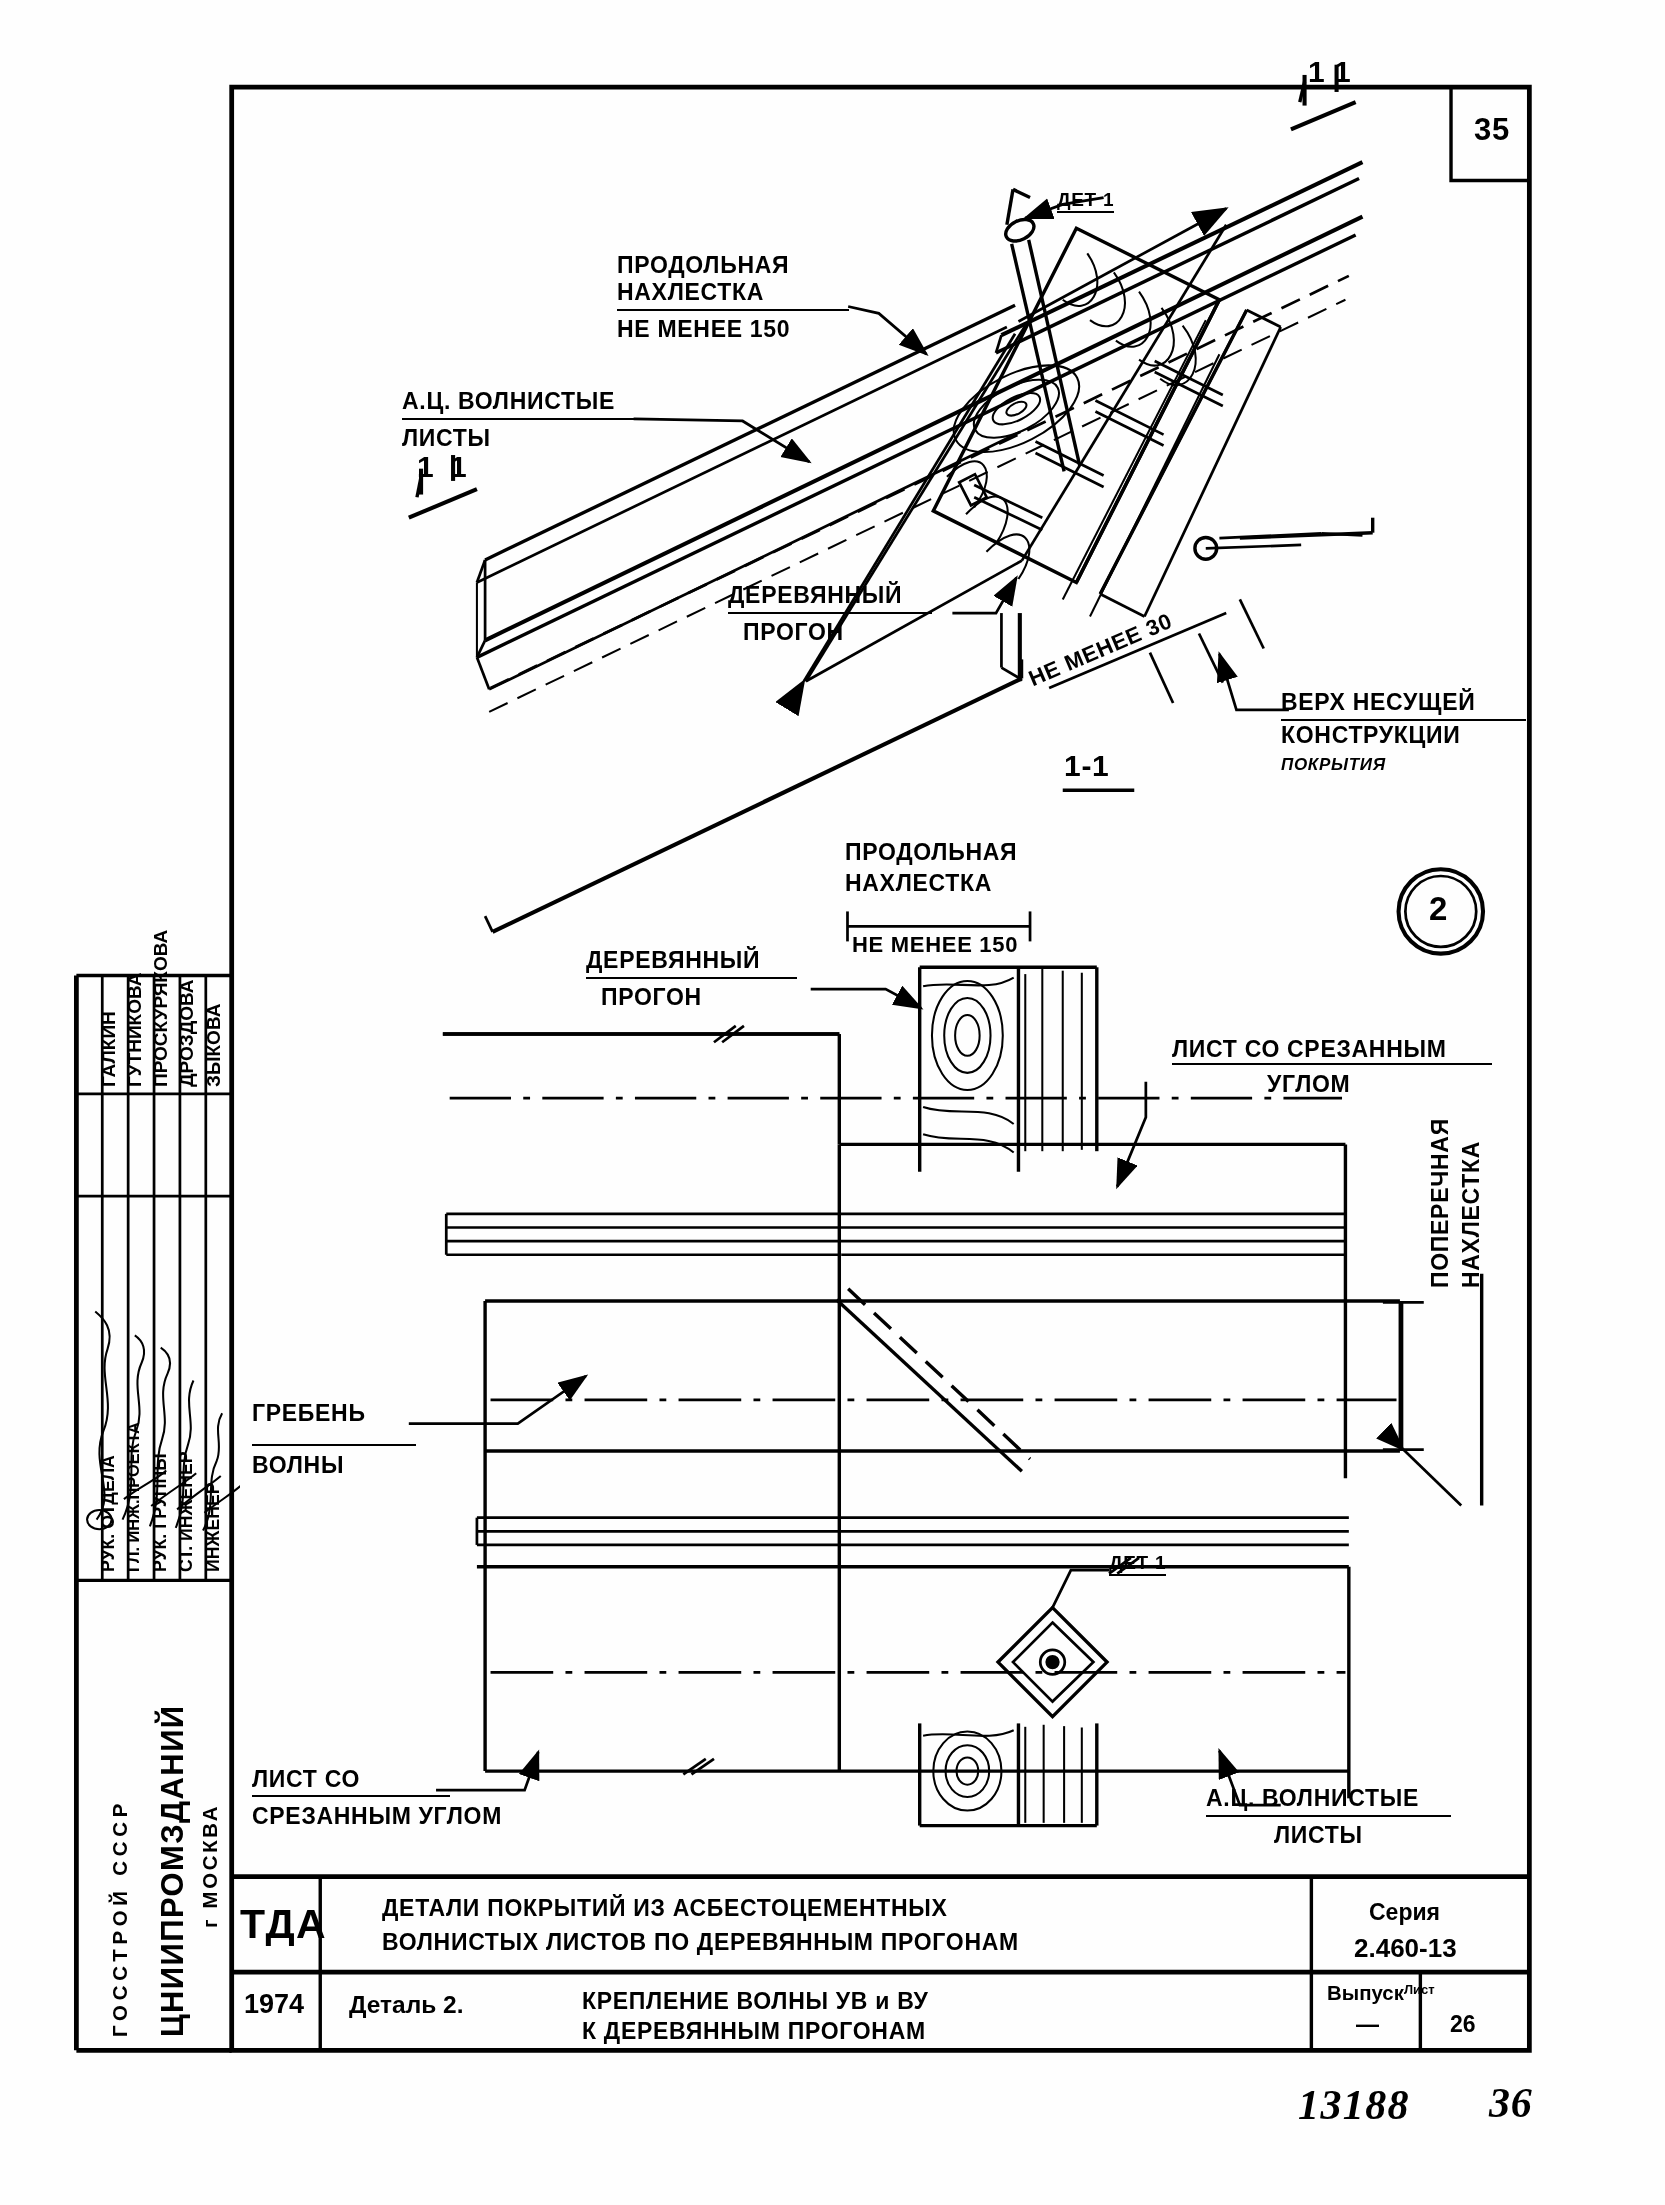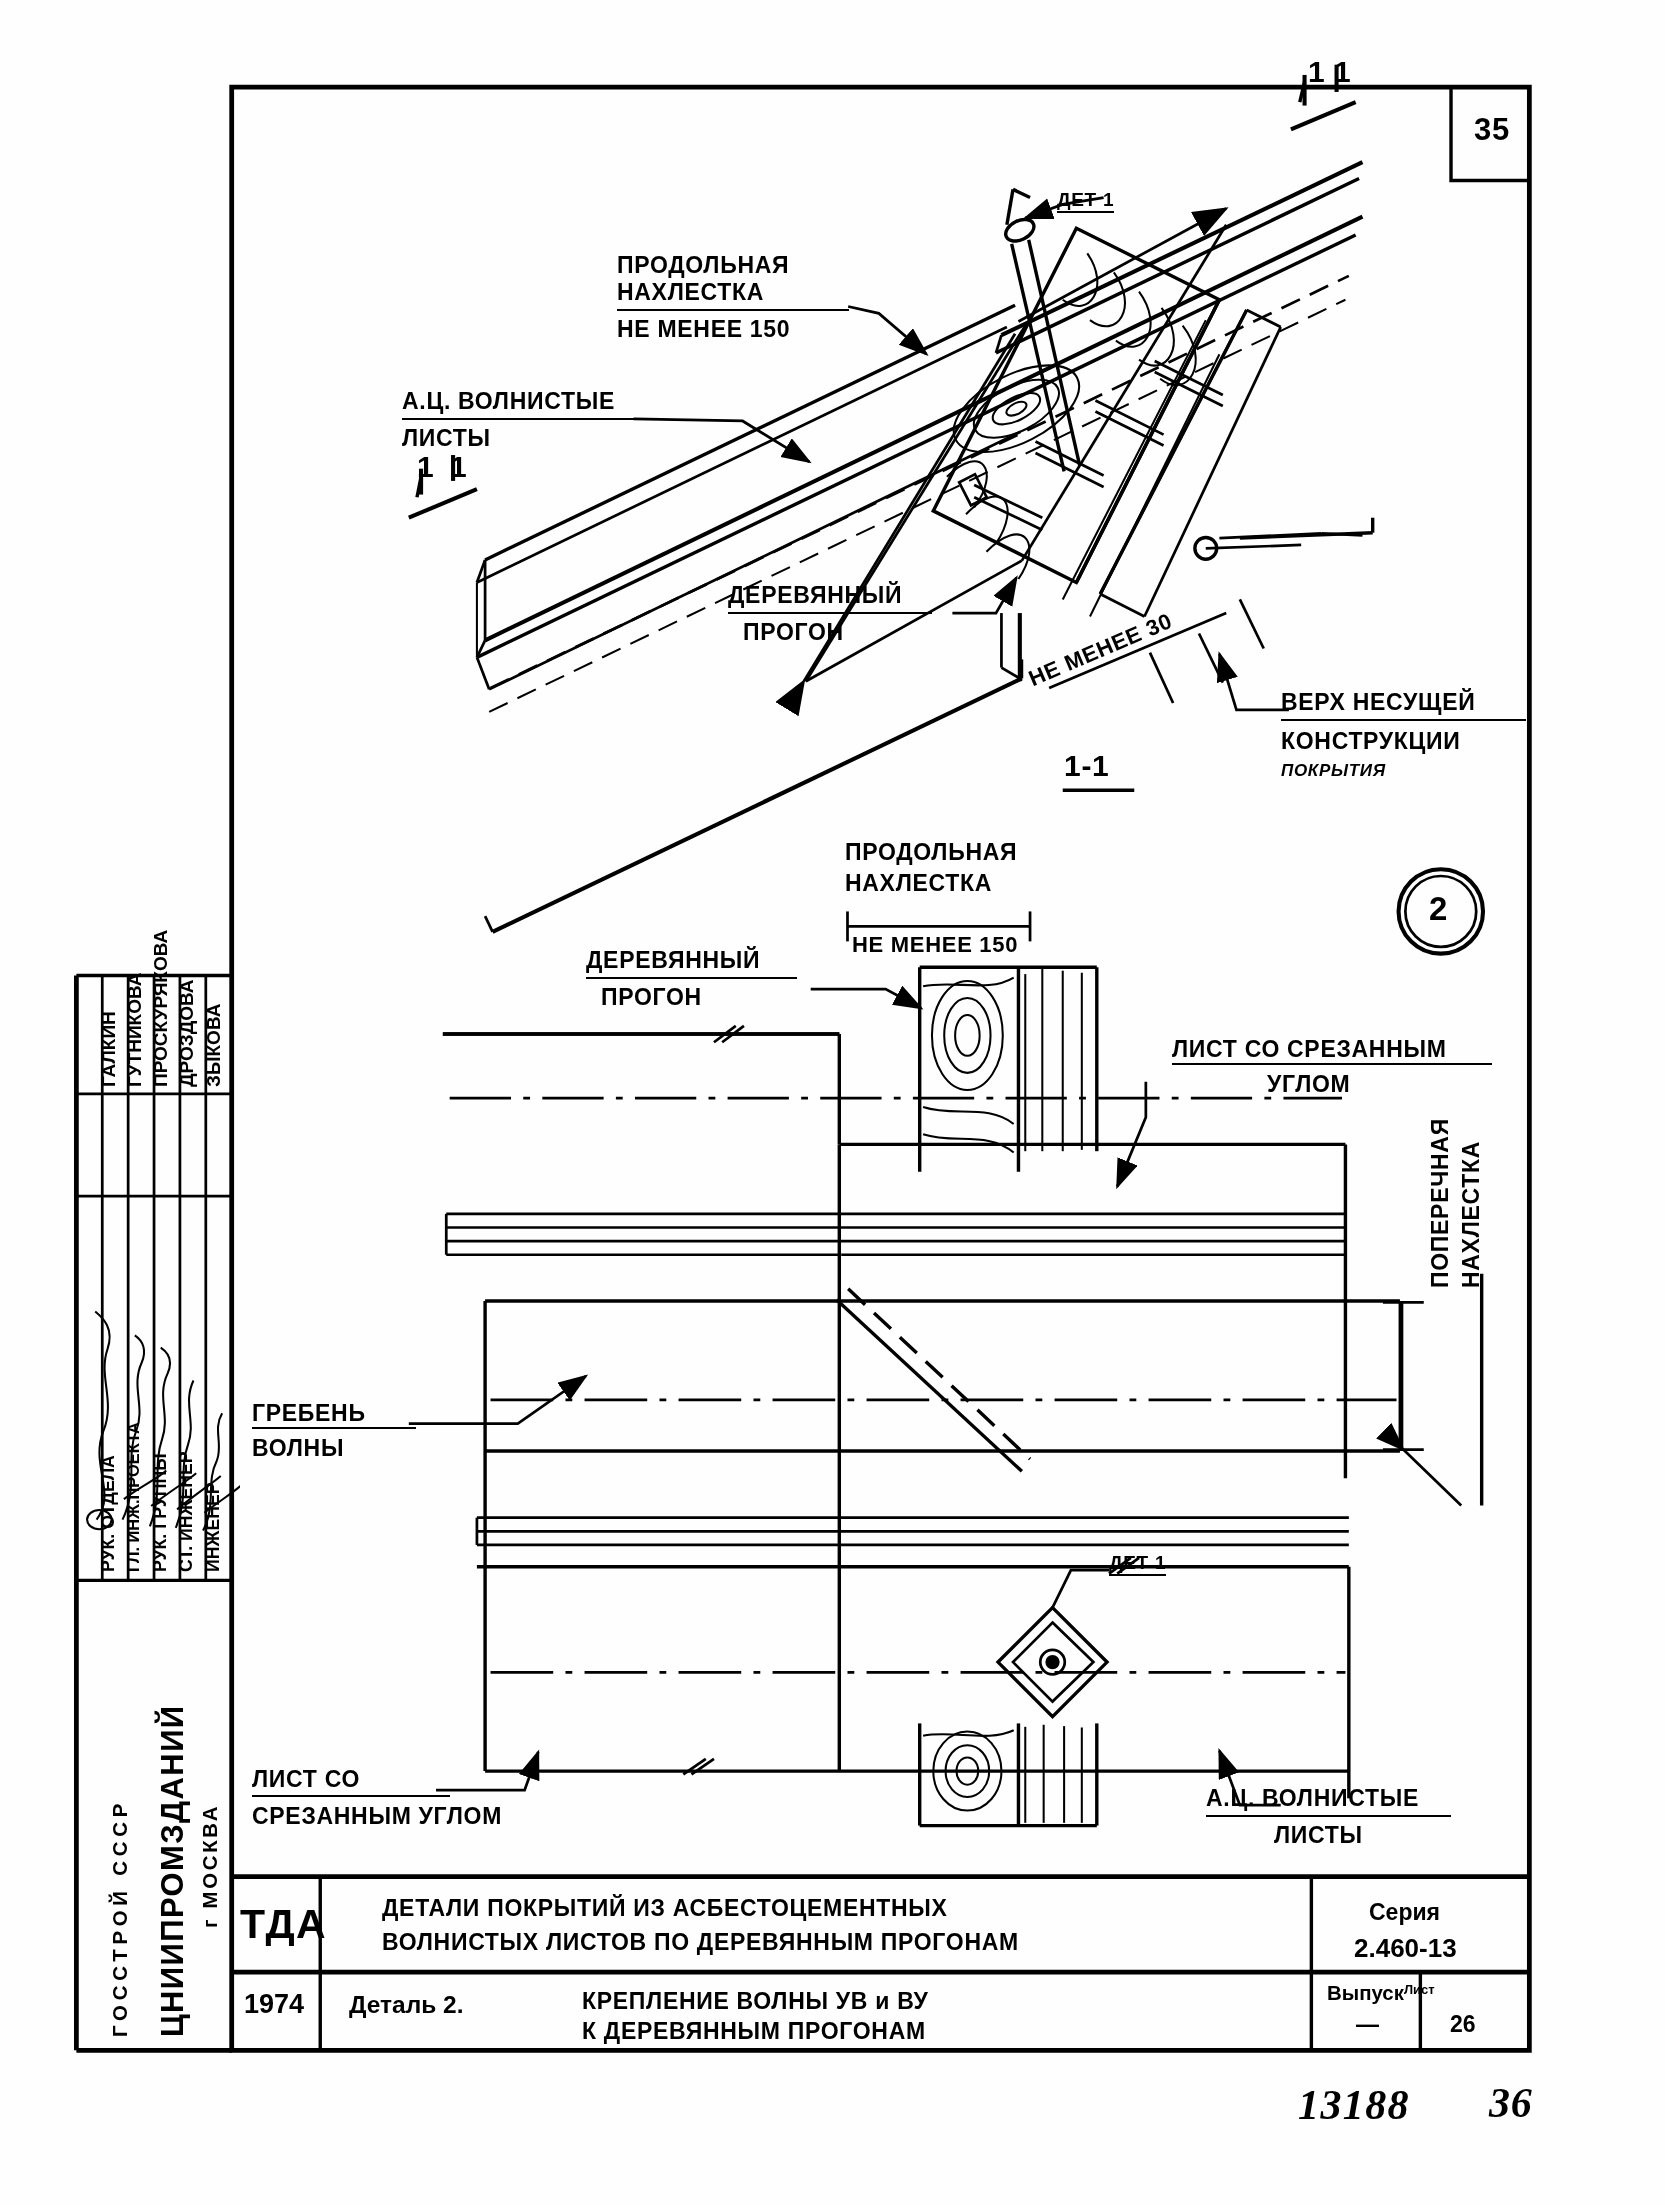--- a/index.html
+++ b/index.html
@@ -337,21 +337,21 @@
 
 <div style="position:absolute;left:728px;top:582px;">
   <div class="lbl" style="position:static;font-size:23px;border-bottom:2.7px solid #000;width:204px;padding-bottom:2.7px;">ДЕРЕВЯННЫЙ</div>
   <div class="lbl" style="position:static;font-size:23px;margin-top:5.5px;margin-left:15px;">ПРОГОН</div>
 </div>
 
 <div class="lbl" style="left:1025px;top:668px;font-size:22px;transform:rotate(-23deg);transform-origin:0 0;">НЕ МЕНЕЕ 30</div>
 
 <div style="position:absolute;left:1281px;top:689px;">
   <div class="lbl" style="position:static;font-size:23px;border-bottom:2.7px solid #000;width:245px;padding-bottom:2.7px;">ВЕРХ НЕСУЩЕЙ</div>
-  <div class="lbl" style="position:static;font-size:23px;margin-top:7px;">КОНСТРУКЦИИ</div>
+  <div class="lbl" style="position:static;font-size:23px;margin-top:1px;">КОНСТРУКЦИИ</div>
   <div class="lbl" style="position:static;font-size:17px;margin-top:6px;font-style:italic;">ПОКРЫТИЯ</div>
 </div>
 
 <div class="lbl" style="left:1057px;top:189px;font-size:19px;border-bottom:2.7px solid #000;">ДЕТ 1</div>
 
 <div style="position:absolute;left:845px;top:839px;">
   <div class="lbl" style="position:static;font-size:23px;">ПРОДОЛЬНАЯ</div>
   <div class="lbl" style="position:static;font-size:23px;margin-top:4.1px;">НАХЛЕСТКА</div>
 </div>
 <div class="lbl" style="left:852px;top:932px;font-size:22px;">НЕ МЕНЕЕ 150</div>
@@ -360,21 +360,21 @@
   <div class="lbl" style="position:static;font-size:23px;border-bottom:2.7px solid #000;width:211px;padding-bottom:2.7px;">ДЕРЕВЯННЫЙ</div>
   <div class="lbl" style="position:static;font-size:23px;margin-top:5.5px;margin-left:15px;">ПРОГОН</div>
 </div>
 
 <div style="position:absolute;left:1172px;top:1036px;">
   <div class="lbl" style="position:static;font-size:23px;border-bottom:2.7px solid #000;width:320px;padding-bottom:0;">ЛИСТ СО СРЕЗАННЫМ</div>
   <div class="lbl" style="position:static;font-size:23px;margin-top:5.5px;margin-left:95px;">УГЛОМ</div>
 </div>
 
 <div style="position:absolute;left:252px;top:1400px;">
-  <div class="lbl" style="position:static;font-size:23px;border-bottom:2.7px solid #000;width:164px;padding-bottom:0;">ГРЕБЕНЬ</div>
+  <div class="lbl" style="position:static;font-size:23px;border-bottom:2.7px solid #000;width:164px;padding-bottom:17px;">ГРЕБЕНЬ</div>
   <div class="lbl" style="position:static;font-size:23px;margin-top:5.5px;">ВОЛНЫ</div>
 </div>
 
 <div style="position:absolute;left:252px;top:1766px;">
   <div class="lbl" style="position:static;font-size:23px;border-bottom:2.7px solid #000;width:198px;padding-bottom:2px;">ЛИСТ СО</div>
   <div class="lbl" style="position:static;font-size:23px;margin-top:5.5px;">СРЕЗАННЫМ УГЛОМ</div>
 </div>
 
 <div style="position:absolute;left:1427px;top:1288px;transform:rotate(-90deg);transform-origin:0 0;">
   <div class="lbl" style="position:static;font-size:23px;width:204px;">ПОПЕРЕЧНАЯ</div>

